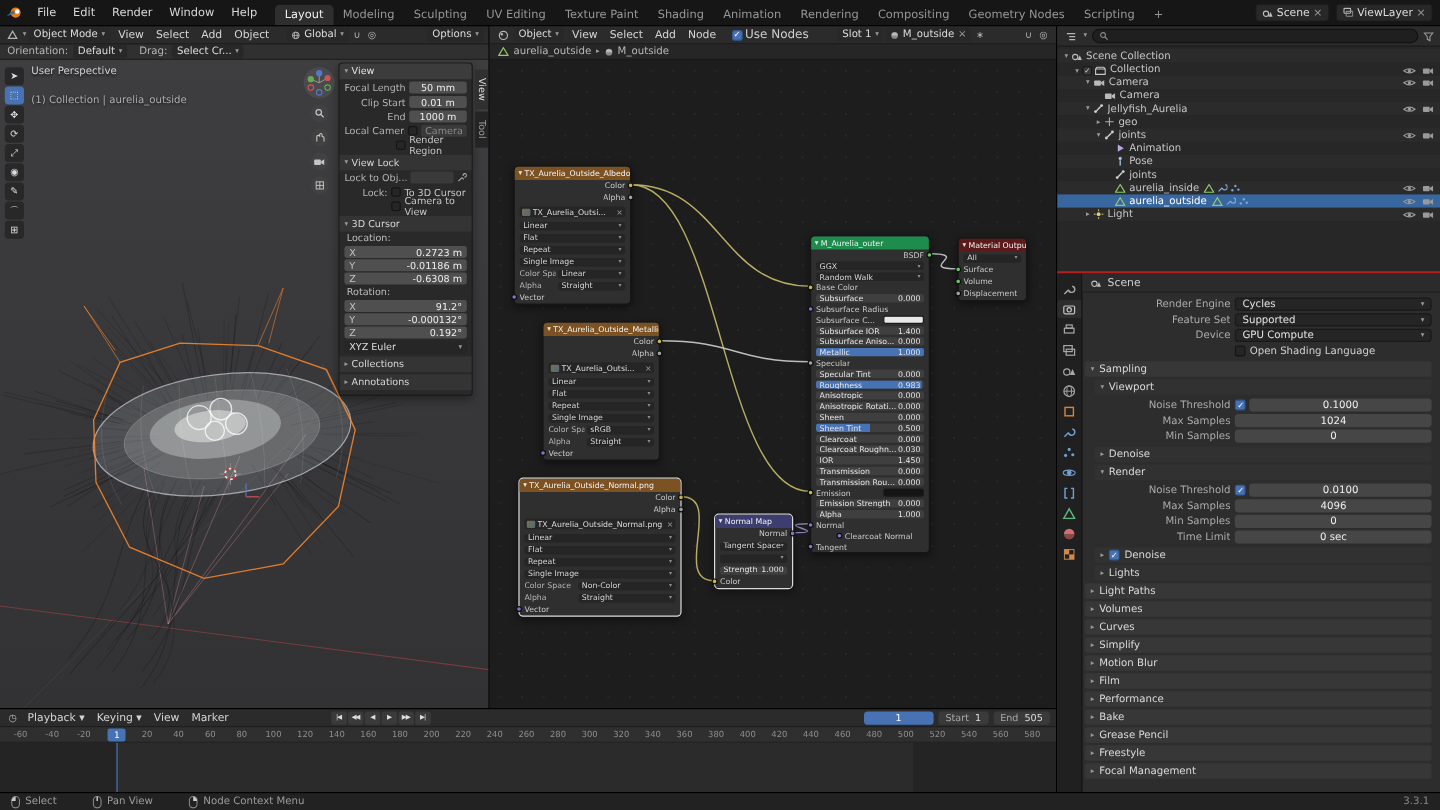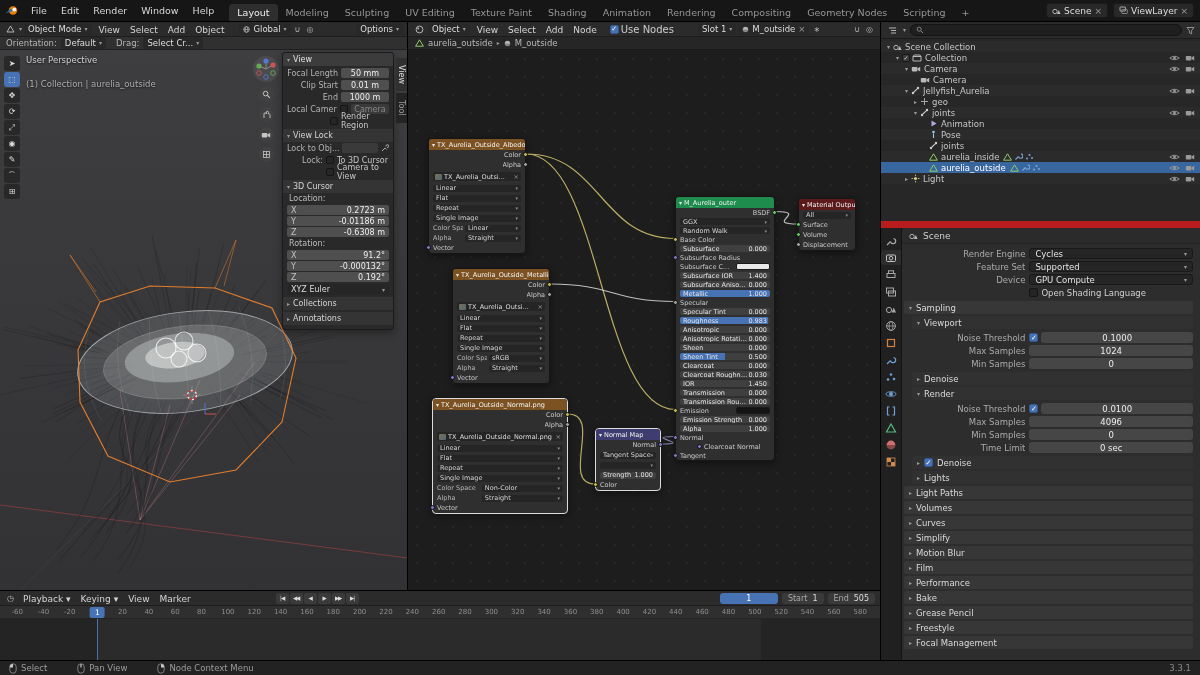--- a/index.html
+++ b/index.html
@@ -85,21 +85,21 @@
 .nslider .sv{position:relative;color:#e6e6e6}
 .ndd{flex:1;height:7px;background:#252525;border-radius:2px;display:flex;align-items:center;padding:0 3px;color:#d6d6d6;overflow:hidden}
 .ndd .ar{margin-left:auto;font-size:5px;color:#8d8d8d}
 .nimg{flex:1;height:9px;background:#252525;border-radius:2px;display:flex;align-items:center;padding:0 2px;gap:2px;overflow:hidden}
 .nimg .imgic{width:7px;height:6px;border-radius:1px;background:linear-gradient(135deg,#7a6f4f,#4f6a7a);flex:0 0 7px}
 .nimg .t{flex:1;overflow:hidden;text-overflow:ellipsis;color:#ddd}
 .nimg .x{color:#999}
 .swatch{margin-left:auto;width:34px;height:7px;border-radius:2px;border:1px solid #1a1a1a}
 
 
-.outliner{height:206px;flex:0 0 206px;background:#272727;display:flex;flex-direction:column;border-bottom:7px solid #b91c1c}
+.outliner{height:206px;flex:0 0 206px;background:#272727;display:flex;flex-direction:column;border-bottom:2px solid #b91c1c}
 .ol-header{height:17px;background:#2b2b2b;display:flex;align-items:center;gap:4px;padding:0 5px;border-bottom:1px solid #1b1b1b}
 .ol-search{flex:1;height:12px;background:#1f1f1f;border:1px solid #131313;border-radius:7px;display:flex;align-items:center;padding:0 5px;gap:3px;color:#888;font-size:8px}
 .ol-body{flex:1;overflow:hidden;padding-top:2px}
 .ol-row{height:11px;display:flex;align-items:center;font-size:8.5px;color:#c6c6c6;padding-right:5px;white-space:nowrap}
 .ol-row:nth-child(odd){background:rgba(255,255,255,.018)}
 .ol-row.selected{background:#38669e;color:#fff}
 .ol-row .car{width:9px;text-align:center}
 .ol-row .nm{margin-left:3px;overflow:hidden;text-overflow:ellipsis}
 .ol-right{margin-left:auto;display:flex;gap:5px;align-items:center}
 .olchk{width:8px;height:8px;border-radius:2px;background:#3a3a3a;border:1px solid #191919;display:flex;align-items:center;justify-content:center;font-size:6px;color:#ddd;margin-right:2px}
@@ -1162,21 +1162,21 @@
             <div class="ol-row" style="padding-left: 3px;">
               <span class="car">▾</span>
               <span class="oli">
                 <svg width="9" height="9">
                   <circle cx="3" cy="5.5" r="2.2" fill="none" stroke="#bdbdbd" stroke-width="0.9"></circle>
                   <path d="M5 8 L8.5 8 L6.8 4 Z" fill="#bdbdbd"></path>
                 </svg>
               </span>
               <span class="nm">Scene Collection</span>
             </div>
-            <div class="ol-row" style="padding-left: 12px;">
+            <div class="ol-row" style="padding-left: 12px; align-items: flex-end;">
               <span class="car">▾</span>
               <span class="olchk">✓</span>
               <span class="oli">
                 <svg width="10" height="8">
                   <path d="M1 2.5 h8 v4.5 h-8 z M1 2.5 l1.2-1.5 h5.6 l1.2 1.5" fill="none" stroke="#c8c8c8" stroke-width="0.9"></path>
                 </svg>
               </span>
               <span class="nm">Collection</span>
               <span class="ol-right">
                 <span class="oli">

